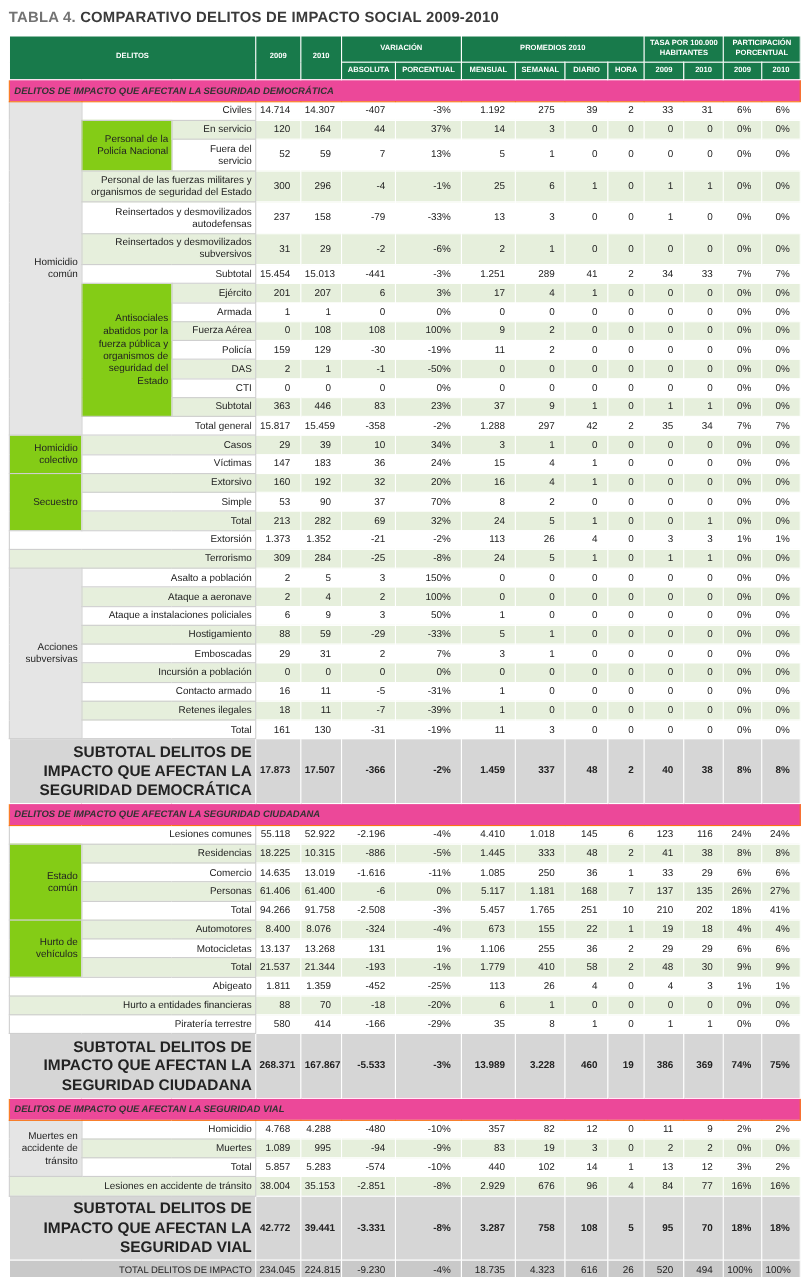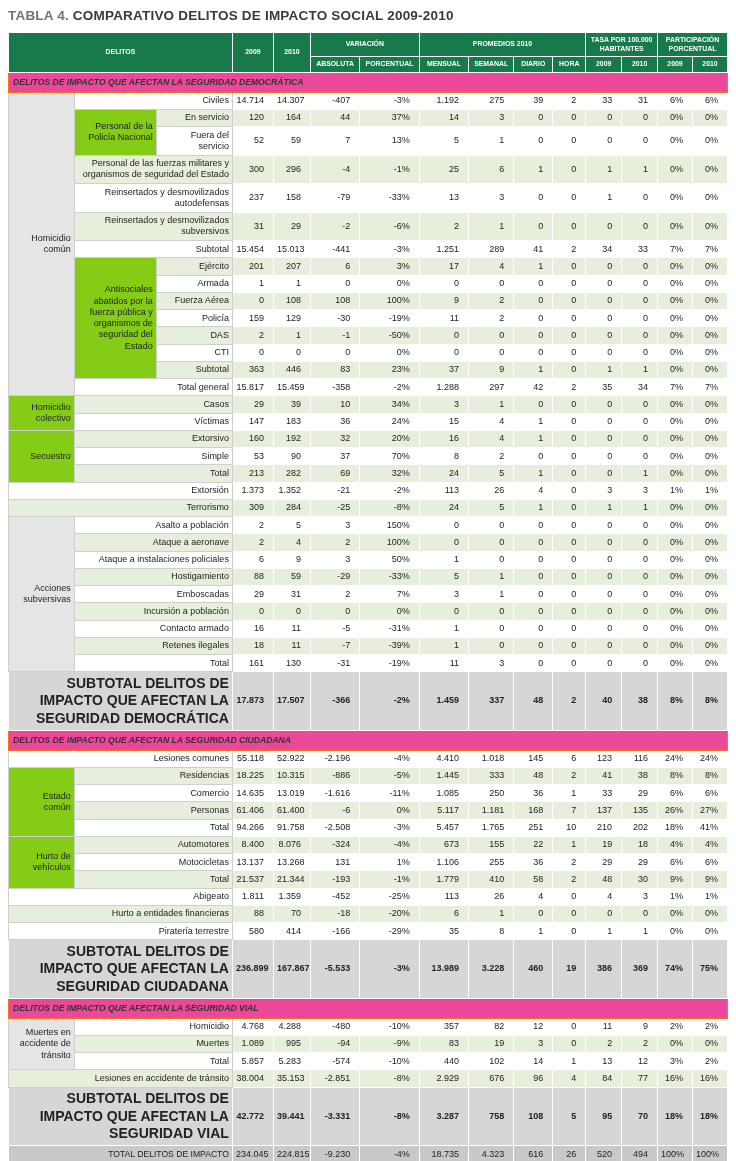--- a/index.html
+++ b/index.html
@@ -726,21 +726,21 @@
           <td class="num">8</td>
           <td class="num">1</td>
           <td class="num">0</td>
           <td class="num">1</td>
           <td class="num">1</td>
           <td class="num">0%</td>
           <td class="num">0%</td>
         </tr>
         <tr class="subtotal">
           <td class="lbl" colspan="3">SUBTOTAL DELITOS DE IMPACTO QUE AFECTAN LA SEGURIDAD CIUDADANA</td>
-          <td class="num">236.899</td>
+          <td class="num">268.371</td>
           <td class="num">167.867</td>
           <td class="num">-5.533</td>
           <td class="num">-3%</td>
           <td class="num">13.989</td>
           <td class="num">3.228</td>
           <td class="num">460</td>
           <td class="num">19</td>
           <td class="num">386</td>
           <td class="num">369</td>
           <td class="num">74%</td>

